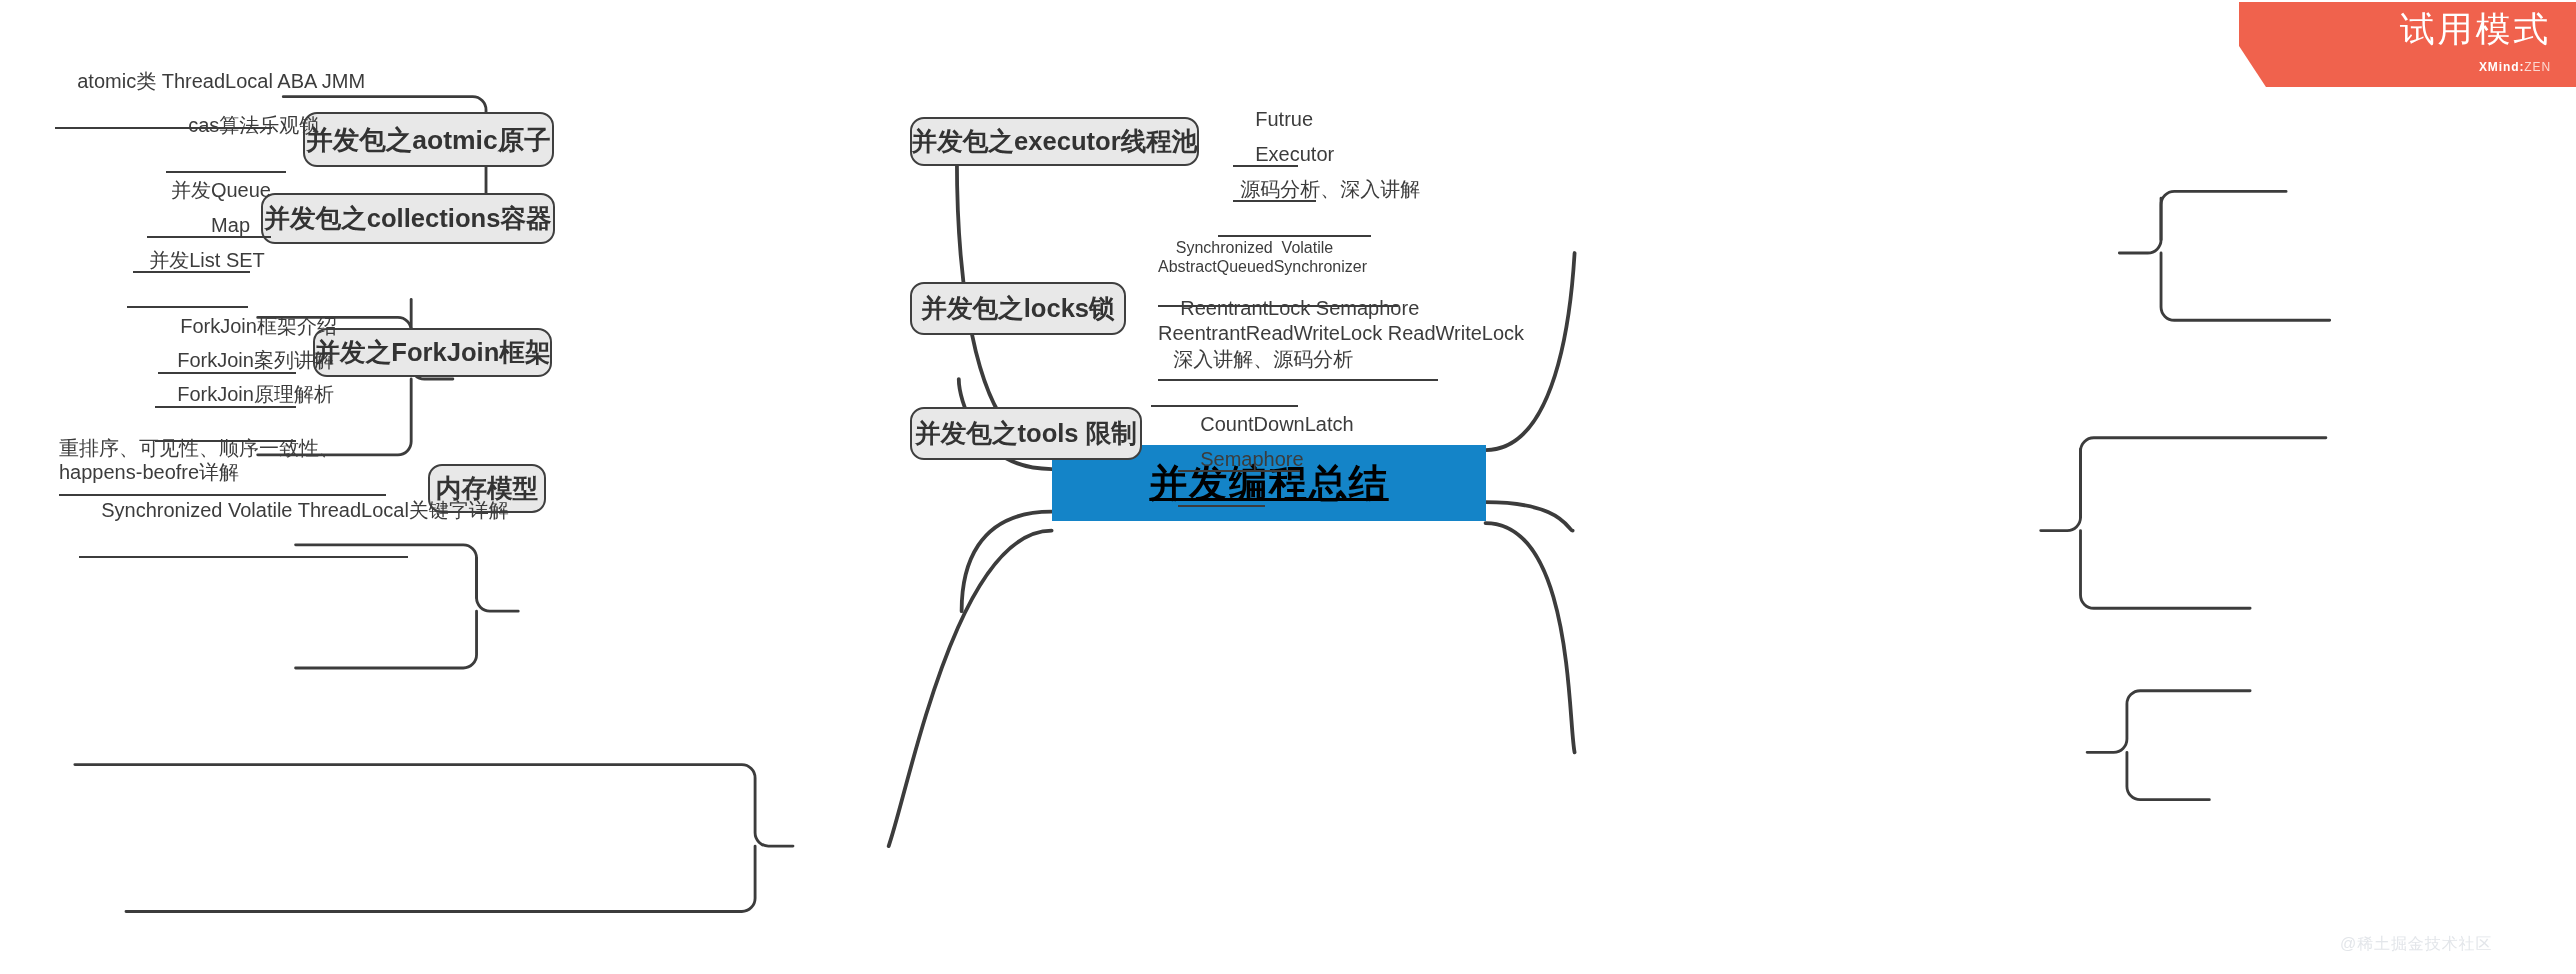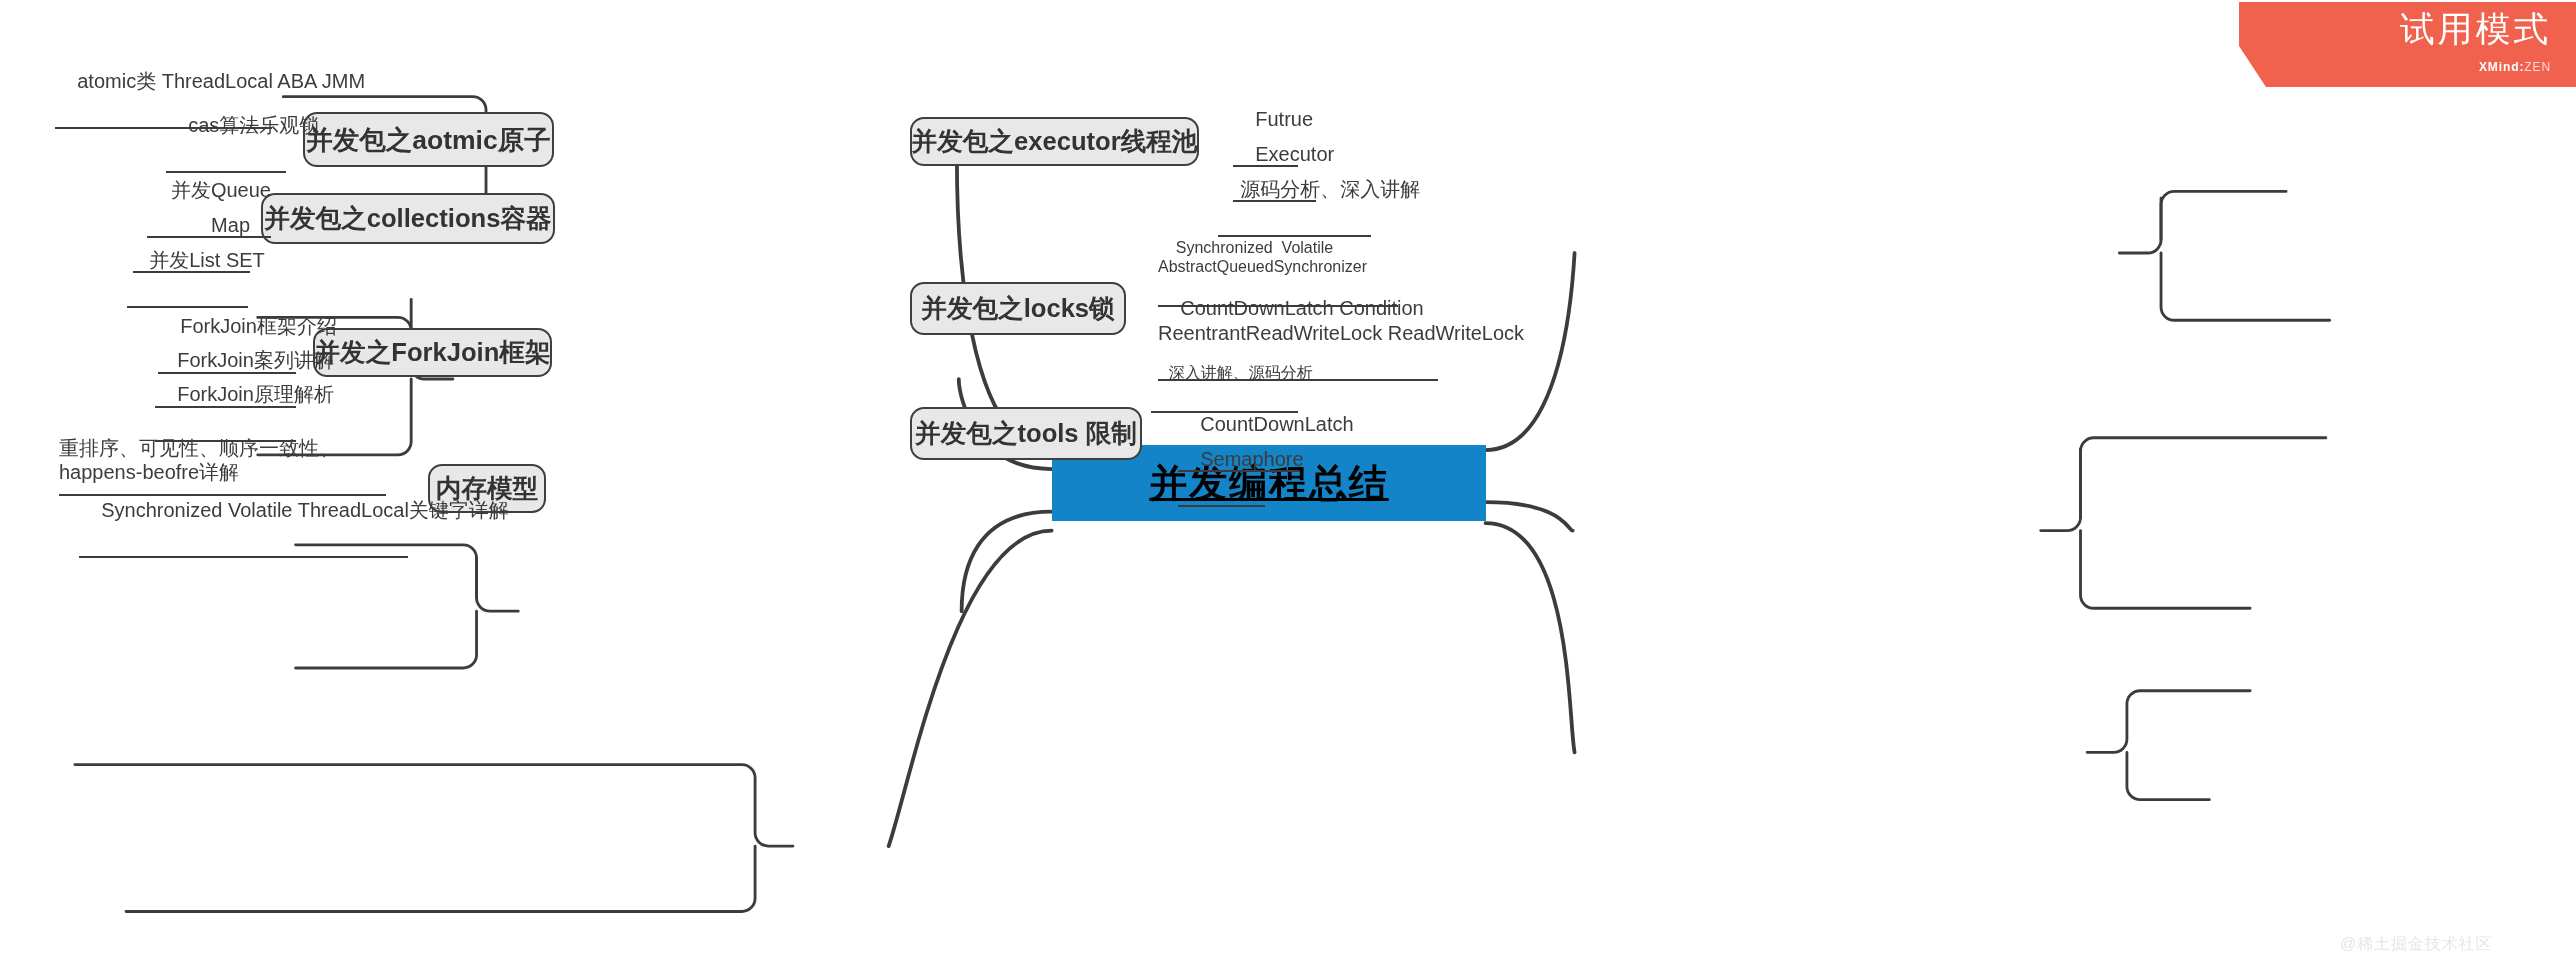--- a/index.html
+++ b/index.html
@@ -151,24 +151,24 @@
   </div>
 
   <div class="topic" style="left:910px;top:282px;width:216px;height:53px;font-size:25.6px;">
     <span>并发包之locks锁</span>
   </div>
   <div class="sub right" style="left:1158px;top:218px;width:240px;font-size:16px;">
     <span>Synchronized  Volatile
 AbstractQueuedSynchronizer</span>
   </div>
   <div class="sub right" style="left:1158px;top:272px;width:280px;font-size:20px;">
-    <span>CountDownLatch Condition
+    <span>ReentrantLock Semaphore
 ReentrantReadWriteLock ReadWriteLock</span>
   </div>
-  <div class="sub right" style="left:1151px;top:343px;width:147px;font-size:16px;">
+  <div class="sub right" style="left:1151px;top:323px;width:147px;font-size:20px;">
     <span>深入讲解、源码分析</span>
   </div>
 
   <div class="topic" style="left:910px;top:407px;width:232px;height:53px;font-size:25.6px;">
     <span>并发包之tools 限制</span>
   </div>
   <div class="sub right" style="left:1178px;top:388px;width:122px;font-size:20px;">
     <span>CountDownLatch</span>
   </div>
   <div class="sub right" style="left:1178px;top:423px;width:87px;font-size:20px;">

